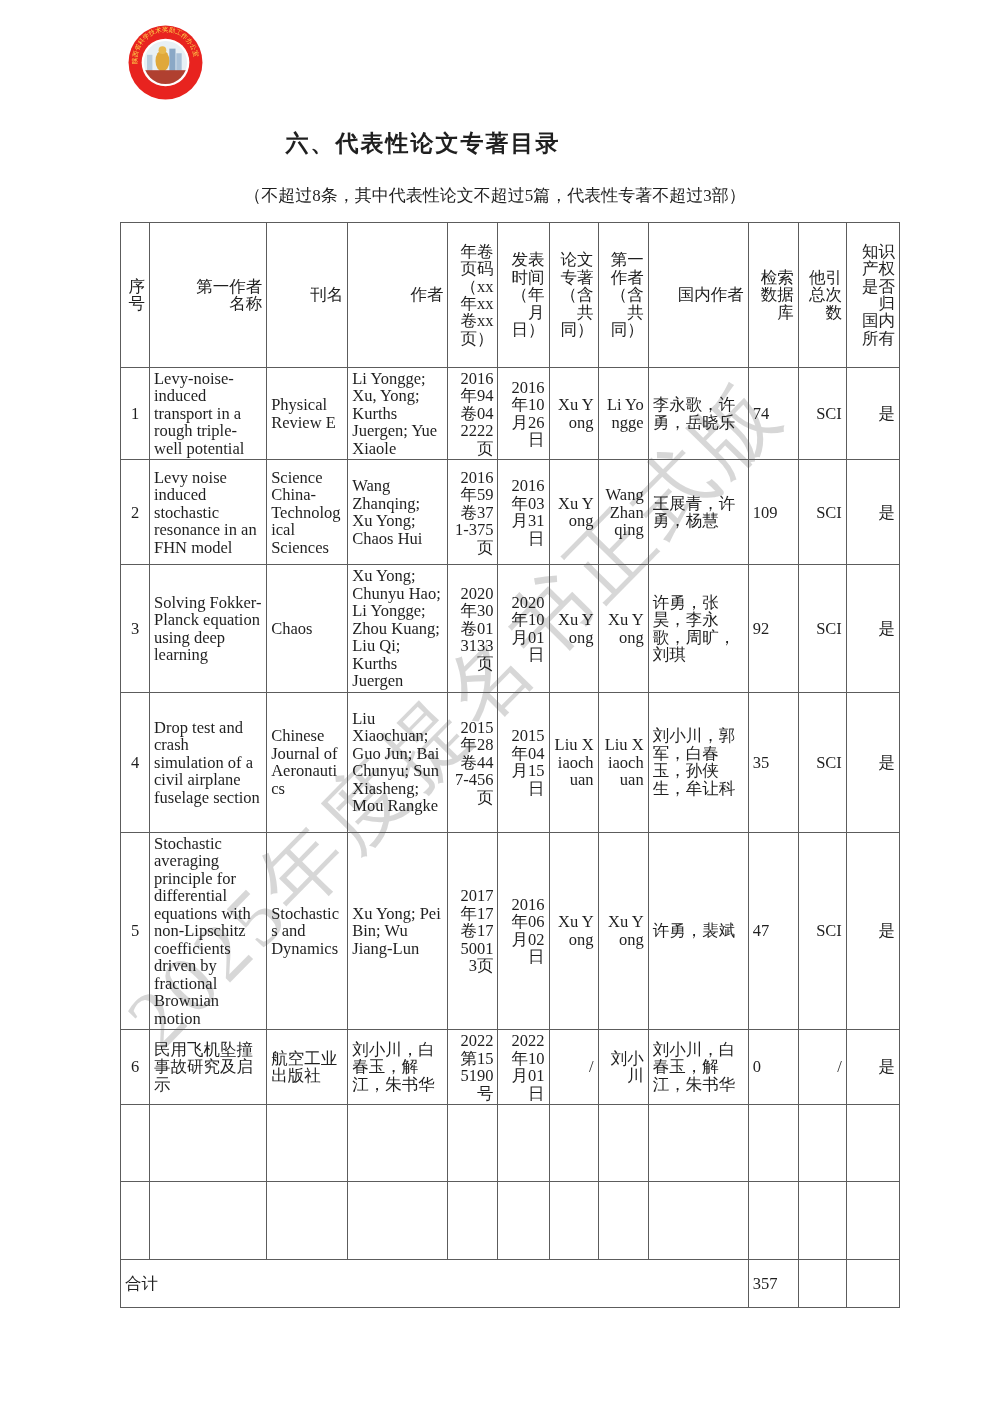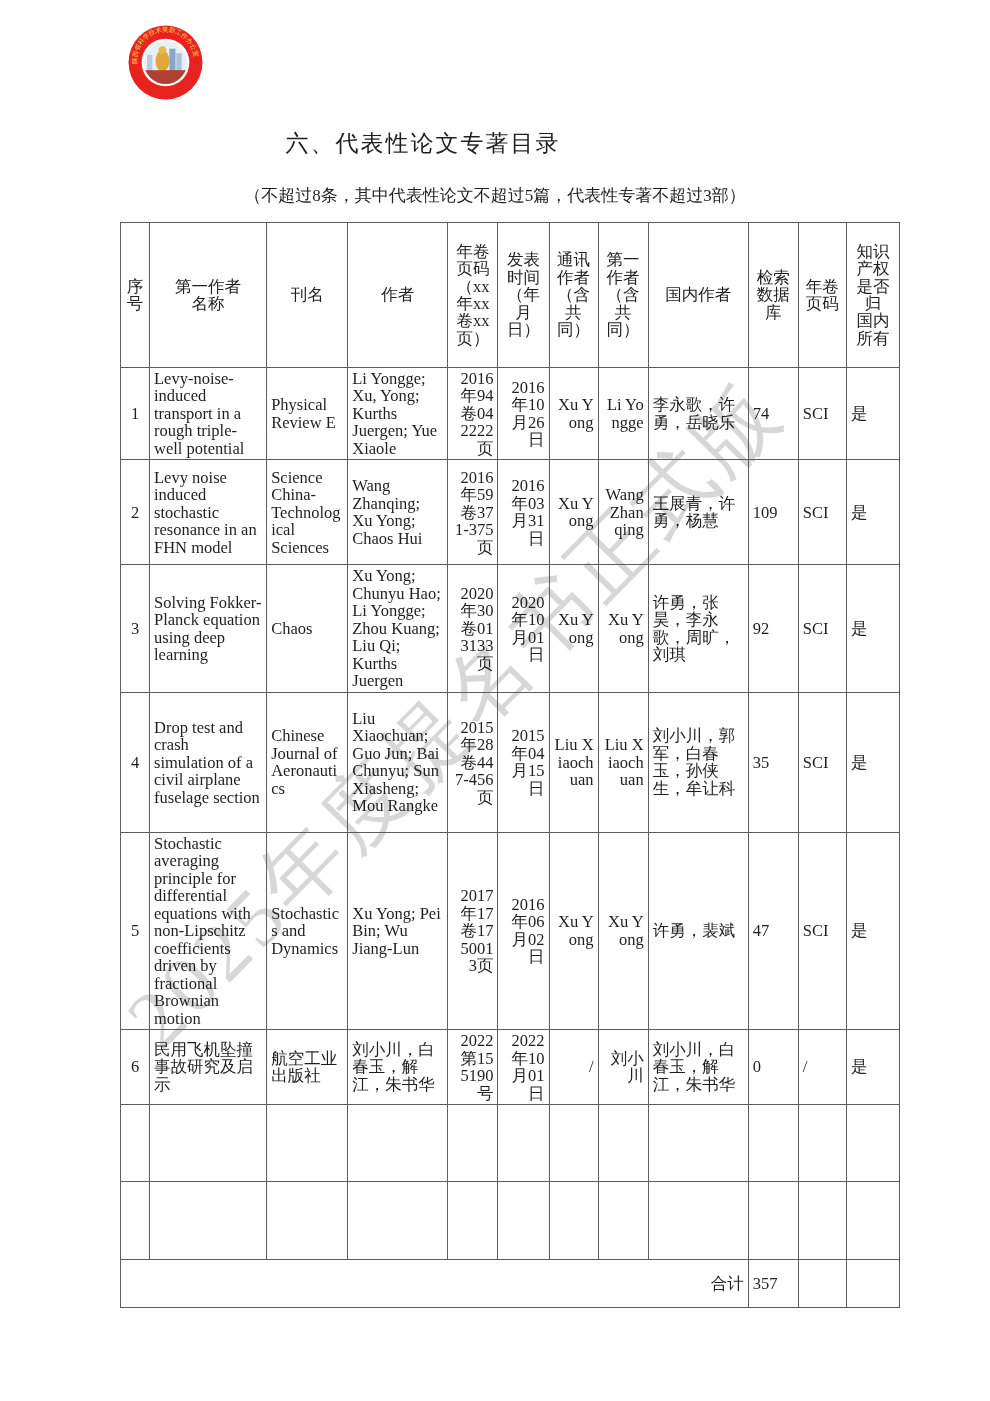--- a/index.html
+++ b/index.html
@@ -26,21 +26,21 @@
     z-index:0;
     user-select:none;
   }
   
   .logo{
     position:absolute;left:127px;top:24px;width:77px;height:77px;z-index:1;
   }
   .title{
     position:absolute;left:0;top:128px;width:846px;
     text-align:center;
-    font-size:23px;font-weight:normal;letter-spacing:2px;z-index:1;
+    font-size:23px;font-weight:bold;letter-spacing:2px;z-index:1;
   }
   .subtitle{
     position:absolute;left:0;top:184px;width:990px;
     text-align:center;
     font-size:17px;z-index:1;
   }
   table.pubs{
     position:absolute;left:120px;top:222px;width:780px;
     border-collapse:collapse;table-layout:fixed;
     z-index:1;background:transparent;
@@ -51,29 +51,29 @@
     line-height:1.06;
     font-weight:normal;
     padding:2px 4px;
     vertical-align:middle;
     background:transparent;
     overflow:hidden;
     overflow-wrap:break-word;
     color:#1f1f1f;
   }
   table.pubs th{
-    text-align:center;
+    text-align:right;
     white-space:pre-line;
     word-break:break-all;
     margin-top:36px;
   }
   td.c0{text-align:center;padding:2px 1px;}
   td.c4,td.c5,td.c6,td.c7{word-break:break-all;text-align:right;}
-  td.c10,td.c11{text-align:left;}
-  td.total-label{text-align:right;}
+  td.c10,td.c11{text-align:right;}
+  td.total-label{text-align:left;}
 </style>
 </head>
 <body>
 
 <div class="page">
 
   <div class="watermark">2025年度提名书正式版</div>
 
   <div class="logo">
     <svg viewBox="0 0 100 100" width="77" height="77">
@@ -120,25 +120,25 @@
       </colgroup>
     <tbody id="tbody">
         <tr style="height: 145px;">
           <th class="c0">序号</th>
           <th class="c1">第一作者
 名称</th>
           <th class="c2">刊名</th>
           <th class="c3">作者</th>
           <th class="c4">年卷页码（xx年xx卷xx页）</th>
           <th class="c5">发表时间（年月日）</th>
-          <th class="c6">通讯作者（含共同）</th>
+          <th class="c6">论文专著（含共同）</th>
           <th class="c7">第一作者（含共同）</th>
           <th class="c8">国内作者</th>
           <th class="c9">检索数据库</th>
-          <th class="c10">年卷页码</th>
+          <th class="c10">他引总次数</th>
           <th class="c11">知识产权是否归
 国内所有</th>
         </tr>
         <tr style="height: 91px;">
           <td class="c0">1</td>
           <td class="c1">Levy-noise-induced transport in a rough triple-well potential</td>
           <td class="c2">Physical Review E</td>
           <td class="c3">Li Yongge; Xu, Yong; Kurths Juergen; Yue Xiaole</td>
           <td class="c4">2016年94卷042222页</td>
           <td class="c5">2016年10月26日</td>

